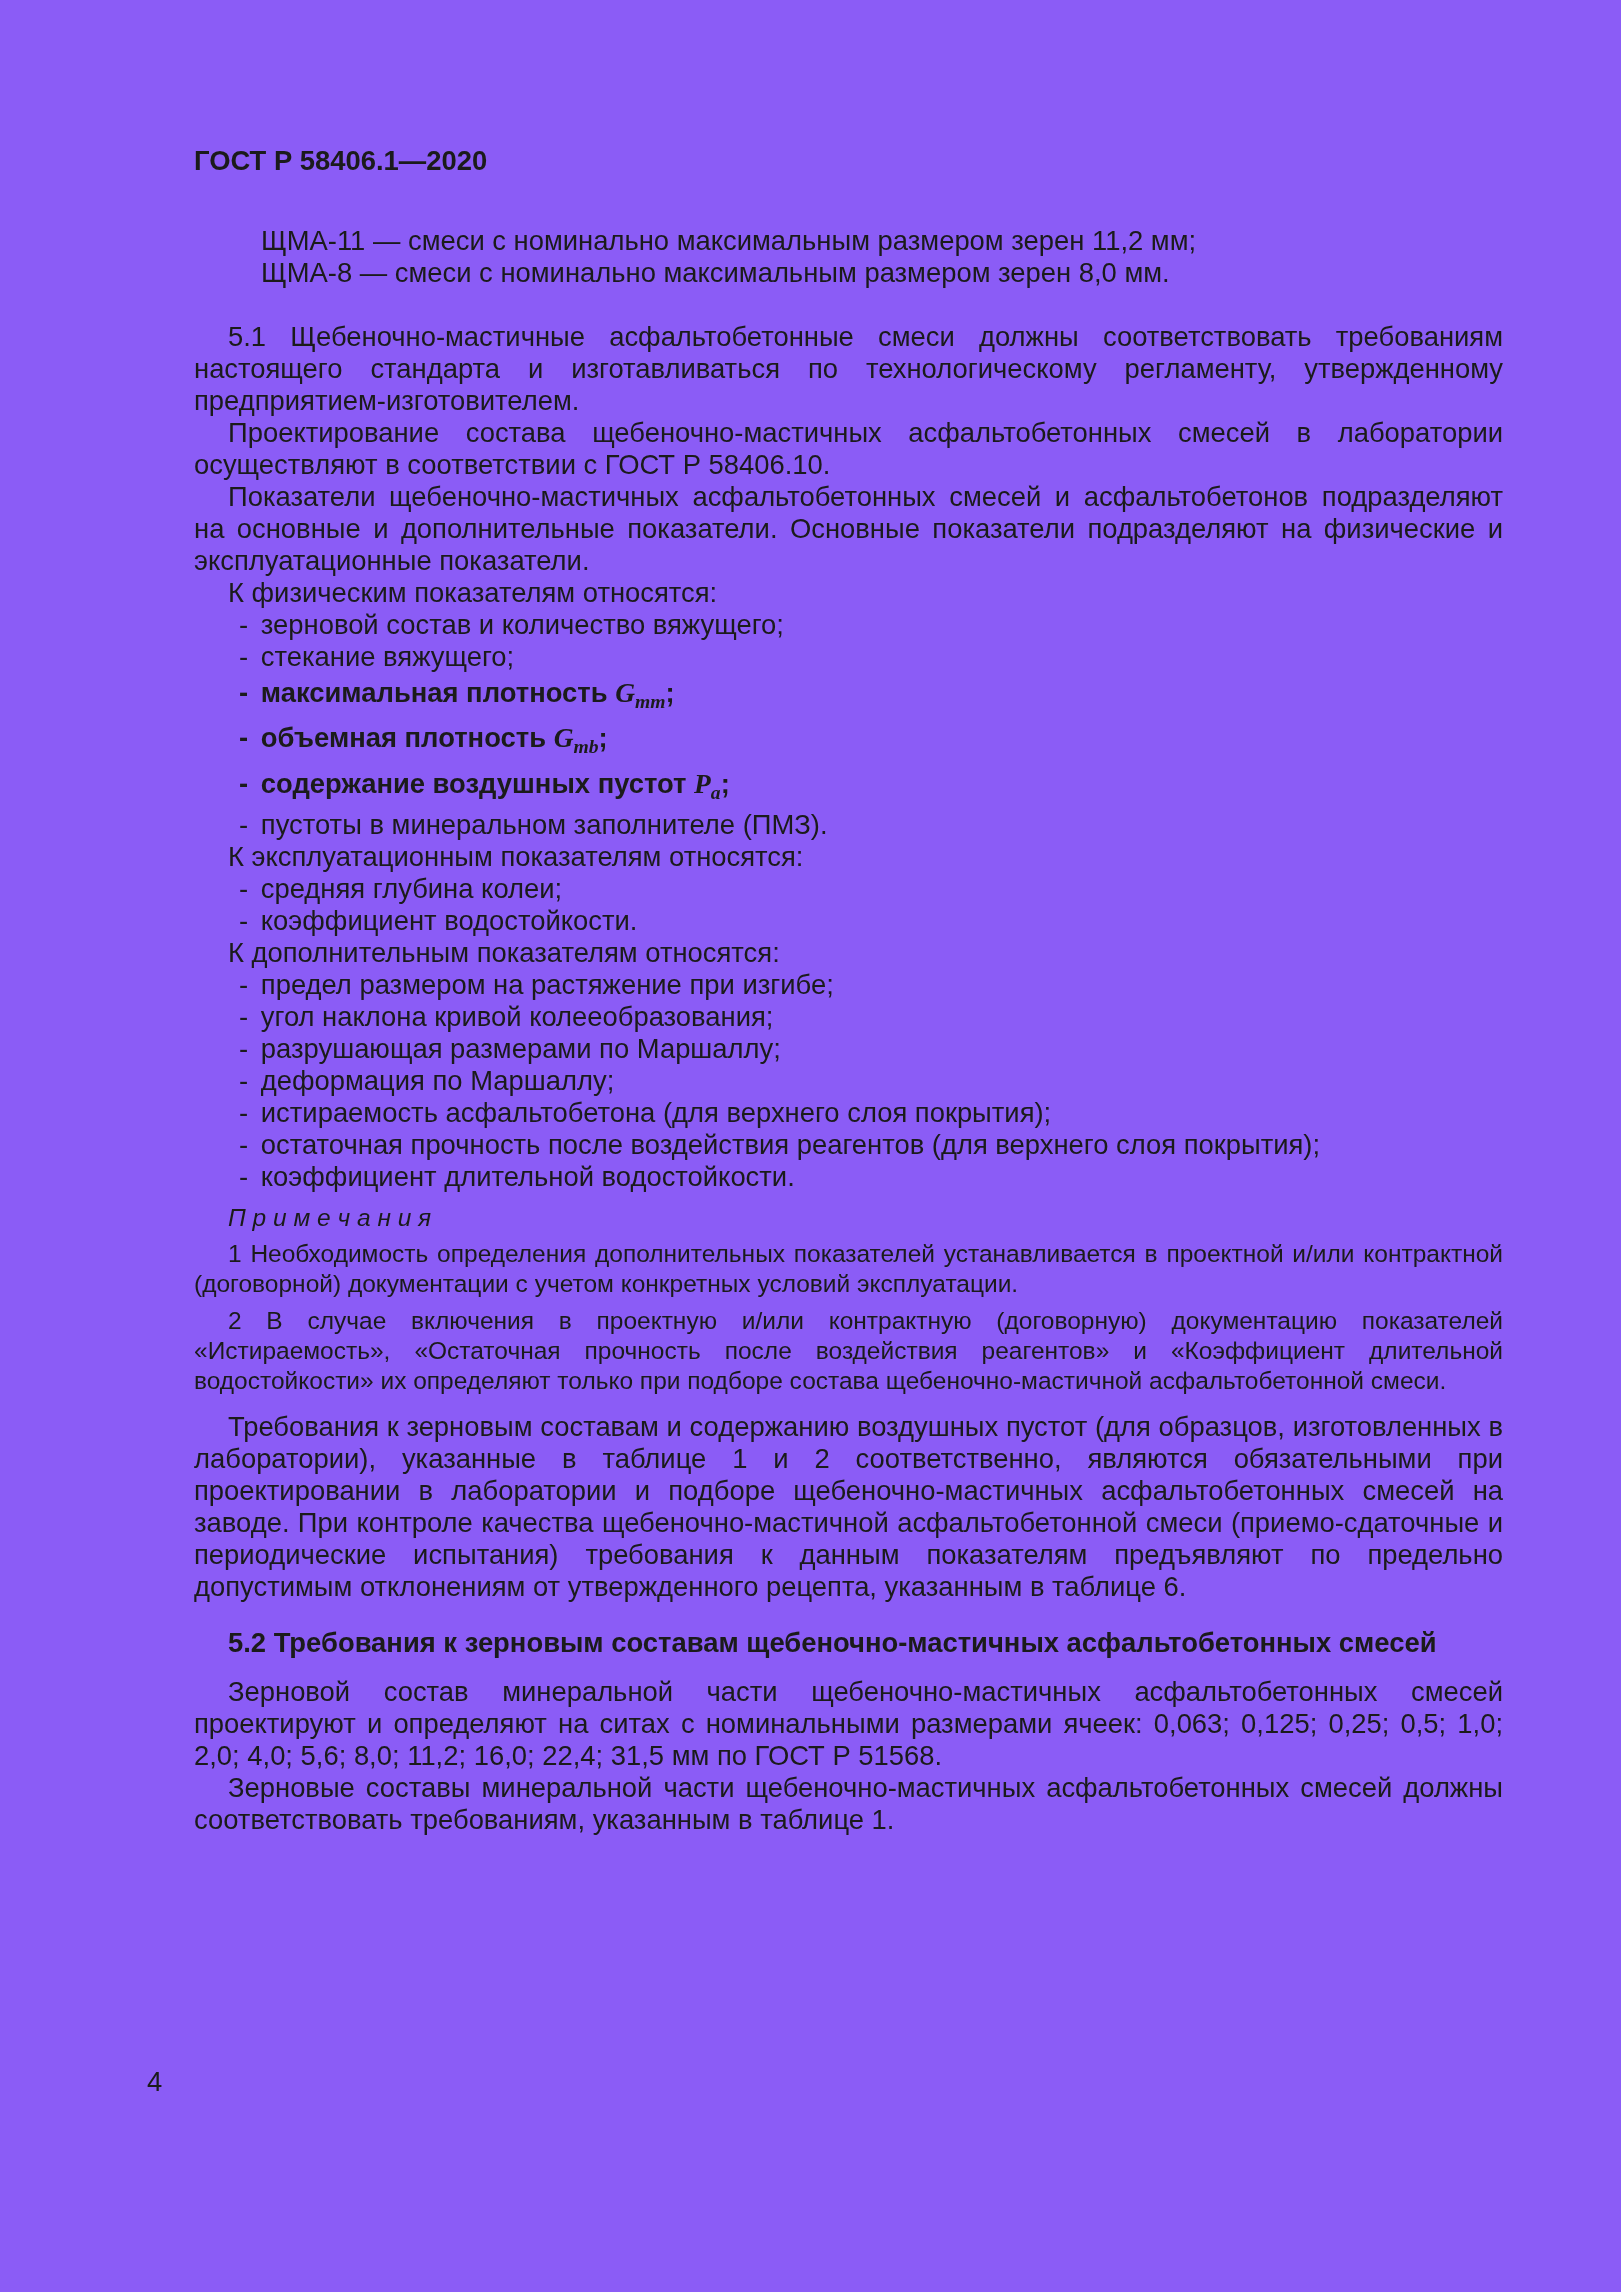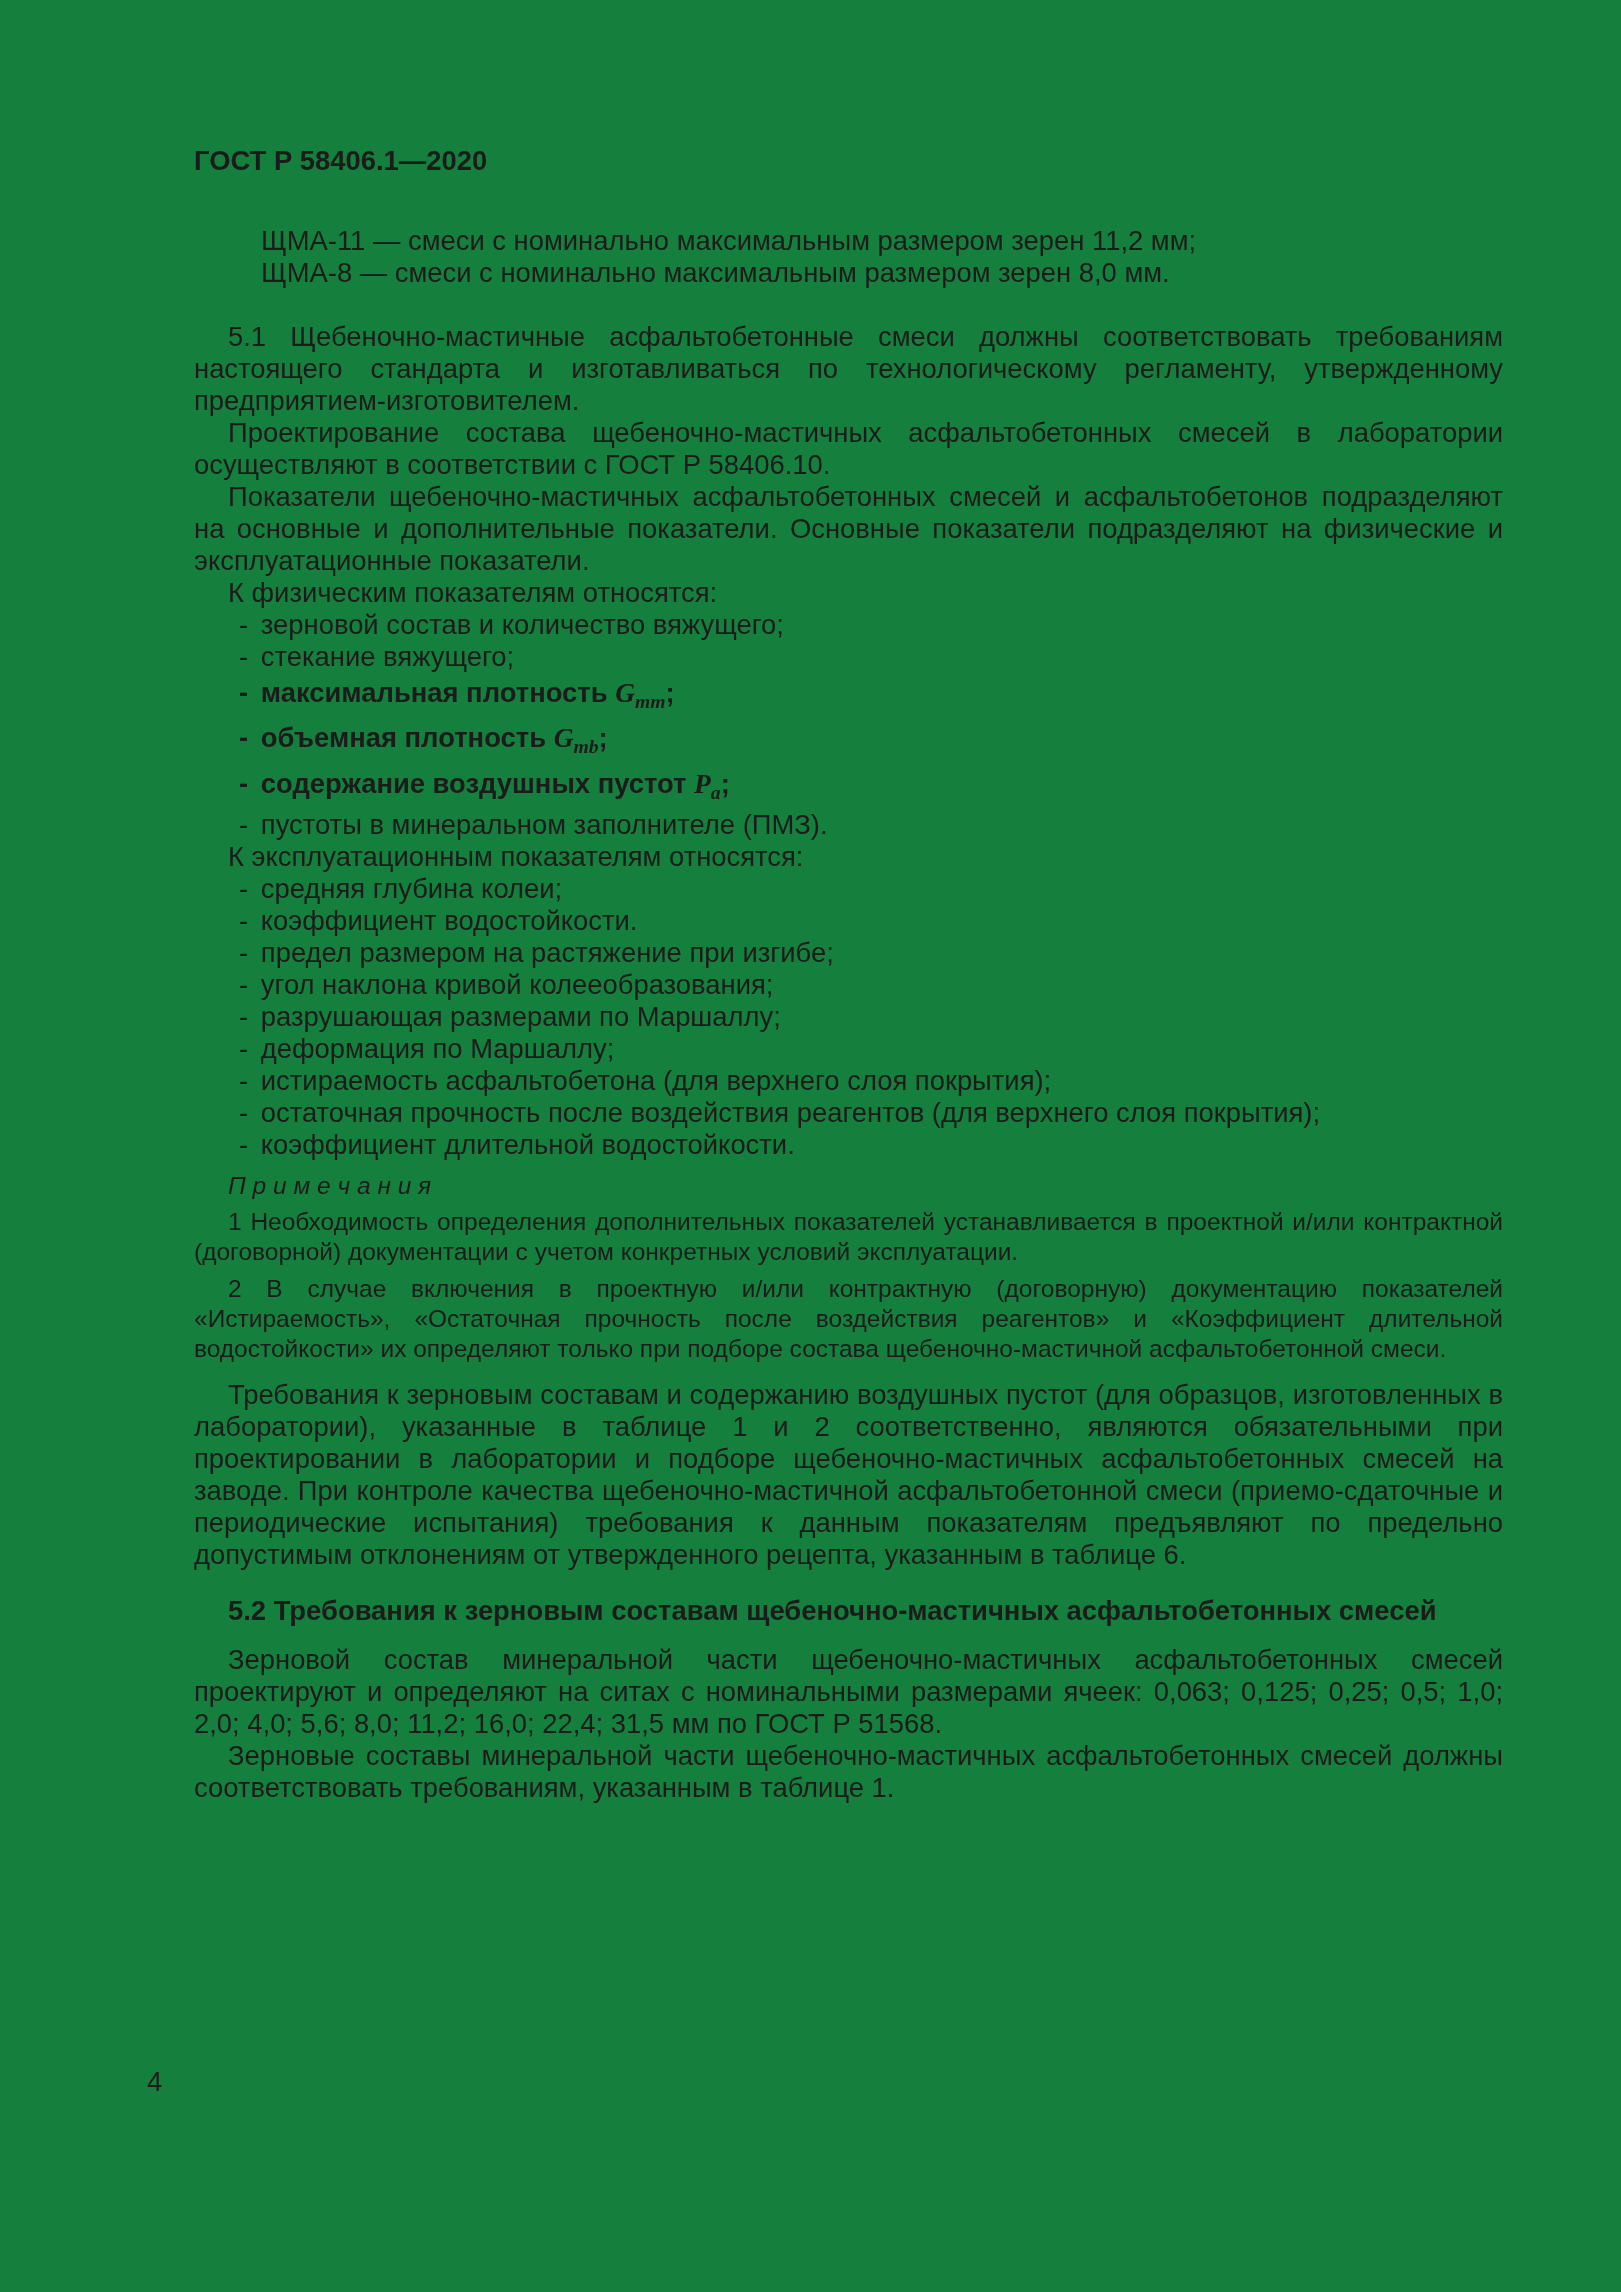--- a/index.html
+++ b/index.html
@@ -3,21 +3,21 @@
 <meta charset="utf-8">
 <style>
   html,body{margin:0;padding:0;}
   body{
     width:1621px;height:2293px;
     background:#ececec;
     font-family:"Liberation Sans","DejaVu Sans",sans-serif;
     color:#1b1b1b;
     position:relative;
   }
-  .page{position:absolute;inset:0;background:#15803d;}
+  .page{position:absolute;inset:0;background:#8b5cf6;}
   .content{
     position:absolute;left:194px;top:0;width:1309px;
     font-size:27.4px;line-height:32px;
   }
   .doc-header{margin-top:145px;font-weight:bold;font-size:27.4px;}
   .intro{margin-top:48px;}
   .intro-line{padding-left:67px;}
   .sec-title{
     margin:45px 0 0 0;font-weight:bold;font-size:30px;line-height:35px;
     padding-left:34px;
@@ -75,20 +75,21 @@
     <div class="list-item has-sub"><span class="dash">-</span><span>максимальная плотность </span><span class="var">G</span><sub class="var">mm</sub><span>;</span></div>
     <div class="list-item has-sub"><span class="dash">-</span><span>объемная плотность </span><span class="var">G</span><sub class="var">mb</sub><span>;</span></div>
     <div class="list-item has-sub"><span class="dash">-</span><span>содержание воздушных пустот </span><span class="var">P</span><sub class="var">a</sub><span>;</span></div>
     <div class="list-item"><span class="dash">-</span><span>пустоты в минеральном заполнителе (ПМЗ).</span></div>
 
     <div class="lead">К эксплуатационным показателям относятся:</div>
 
     <div class="list-item"><span class="dash">-</span><span>средняя глубина колеи;</span></div>
     <div class="list-item"><span class="dash">-</span><span>коэффициент водостойкости.</span></div>
 
+    <div class="lead">К дополнительным показателям относятся:</div>
 
     <div class="list-item"><span class="dash">-</span><span>предел размером на растяжение при изгибе;</span></div>
     <div class="list-item"><span class="dash">-</span><span>угол наклона кривой колееобразования;</span></div>
     <div class="list-item"><span class="dash">-</span><span>разрушающая размерами по Маршаллу;</span></div>
     <div class="list-item"><span class="dash">-</span><span>деформация по Маршаллу;</span></div>
     <div class="list-item"><span class="dash">-</span><span>истираемость асфальтобетона (для верхнего слоя покрытия);</span></div>
     <div class="list-item"><span class="dash">-</span><span>остаточная прочность после воздействия реагентов (для верхнего слоя покрытия);</span></div>
     <div class="list-item"><span class="dash">-</span><span>коэффициент длительной водостойкости.</span></div>
 
     <div class="notes-title">П р и м е ч а н и я</div>

